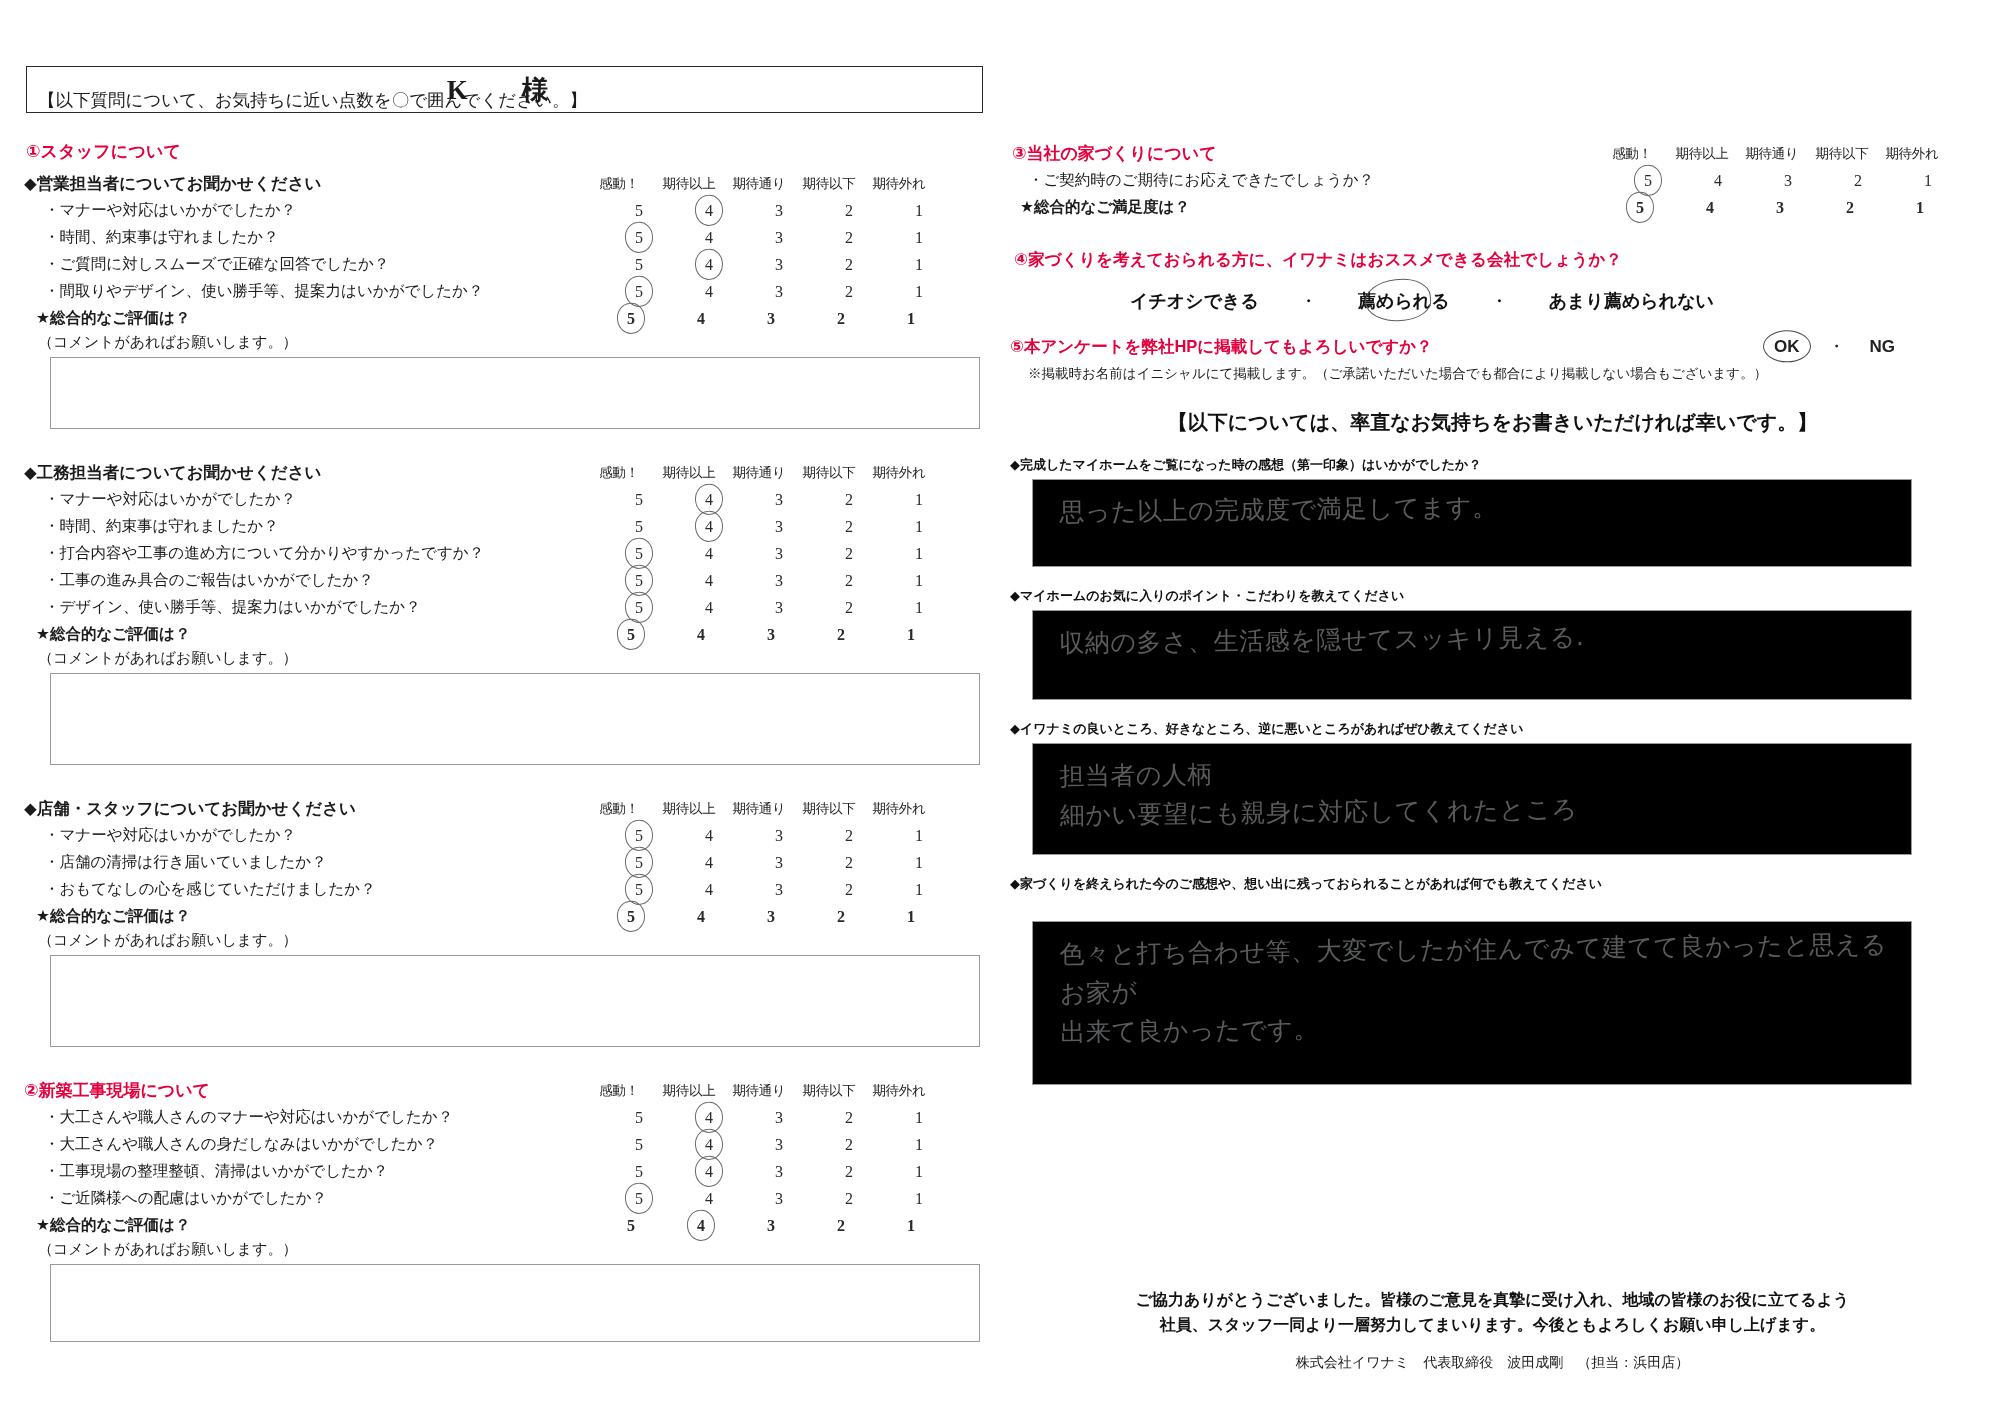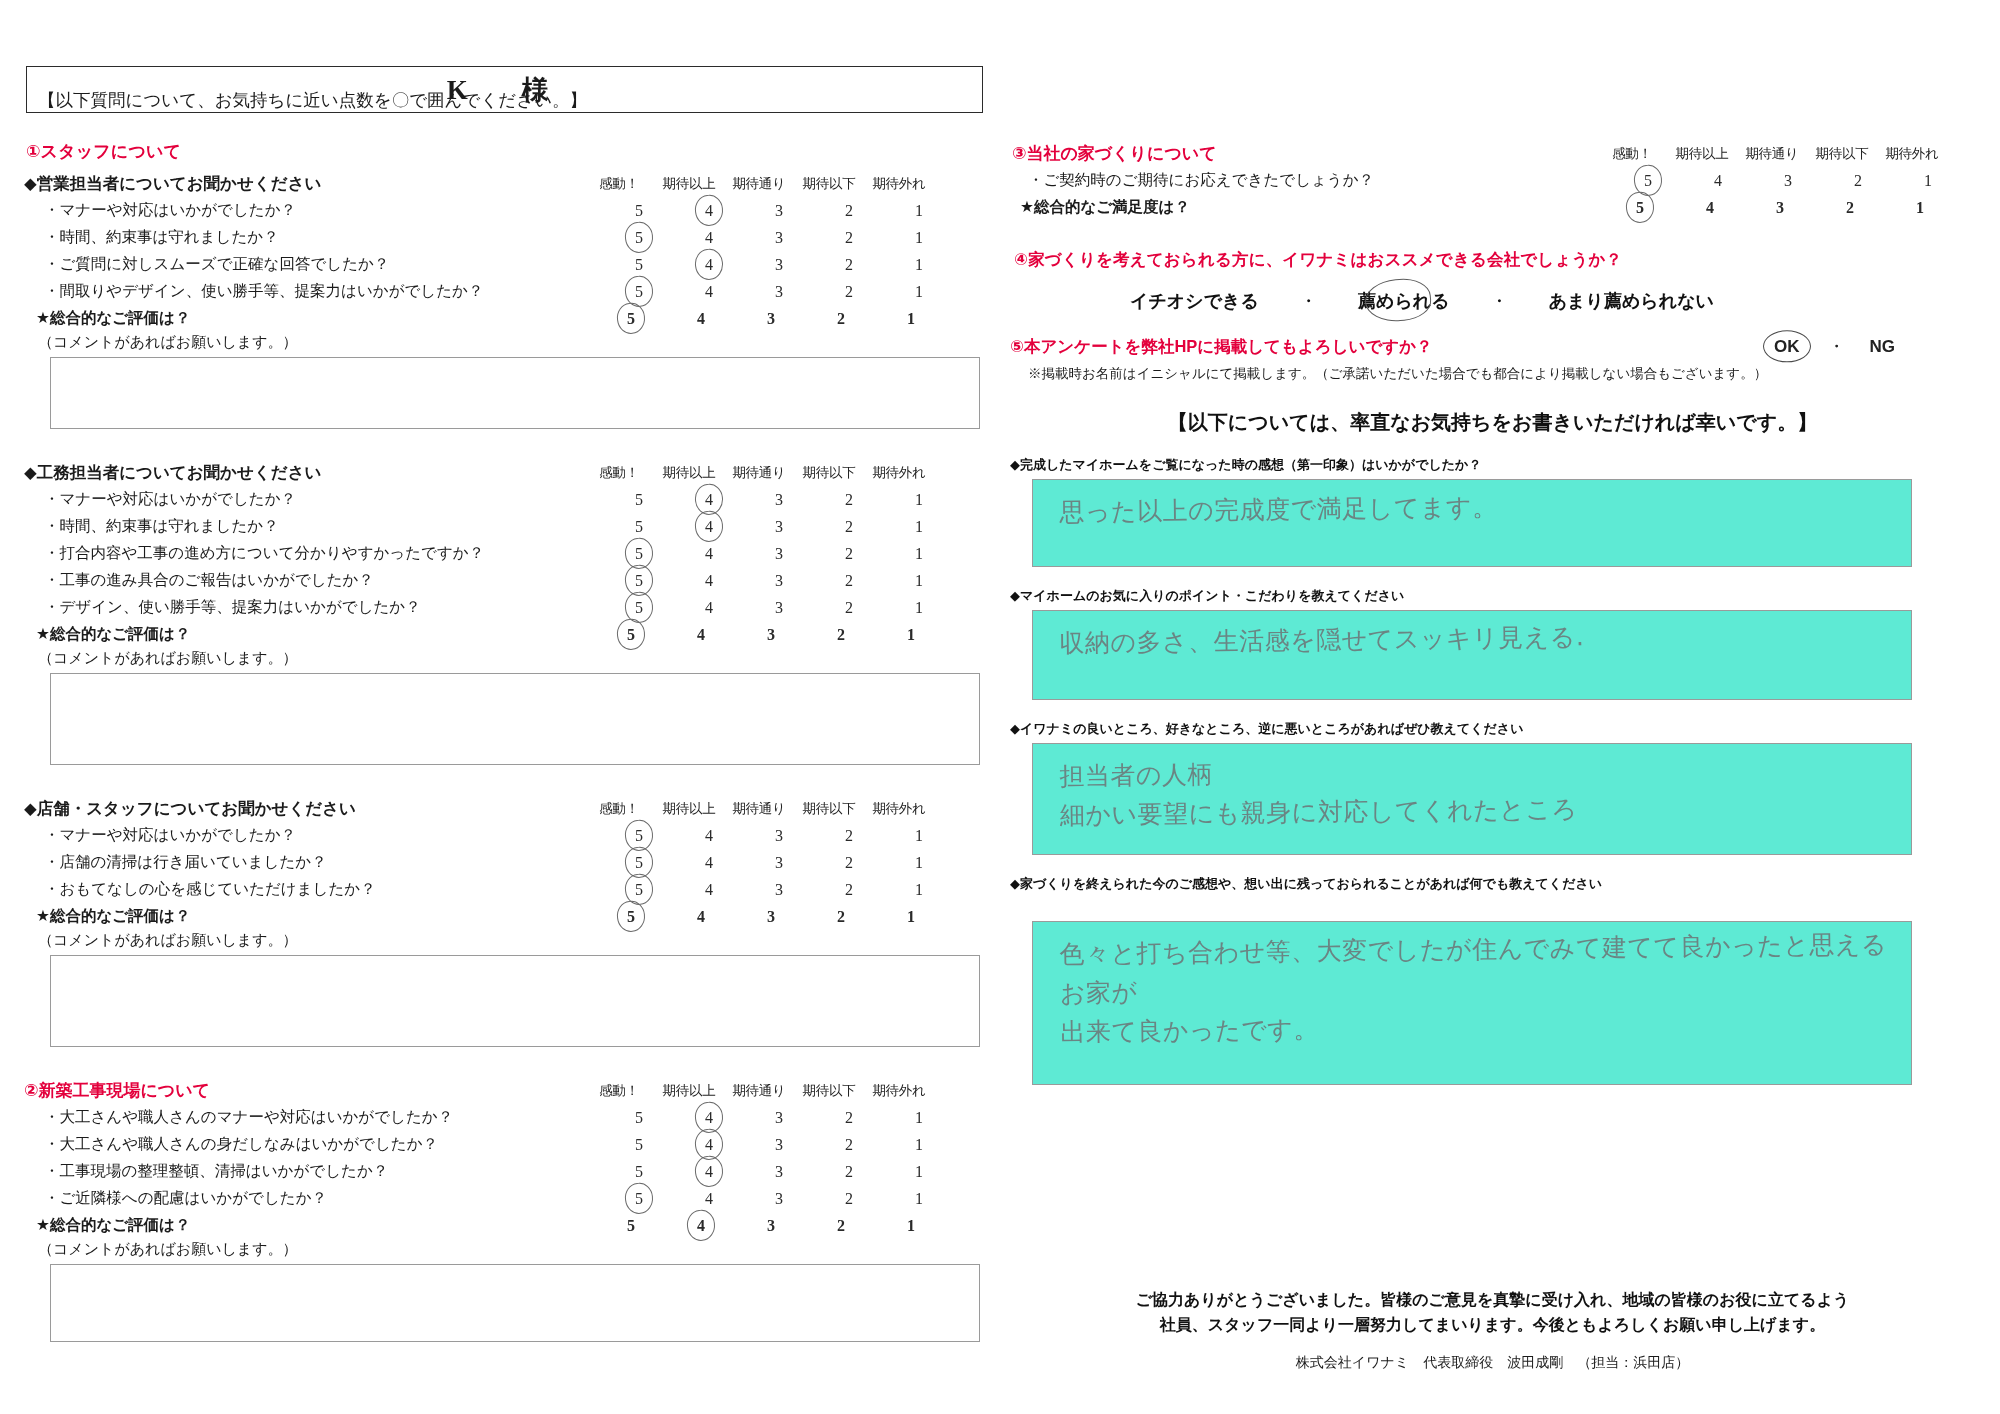--- a/index.html
+++ b/index.html
@@ -240,21 +240,21 @@
     font-weight: 700;
     color: #111;
     margin-top: 20px;
   }
   .free-box {
     border: 1px solid #9a9a9a;
     margin-top: 5px;
     margin-left: 22px;
     width: 880px;
     box-sizing: border-box;
-    background: #5eead4;
+    background: #000000;
     position: relative;
     overflow: hidden;
   }
   .hand {
     font-family: "DejaVu Sans", sans-serif;
     color: #6d6f72;
     font-size: 25px;
     line-height: 1.55;
     padding: 14px 0 0 26px;
     letter-spacing: 0.02em;

